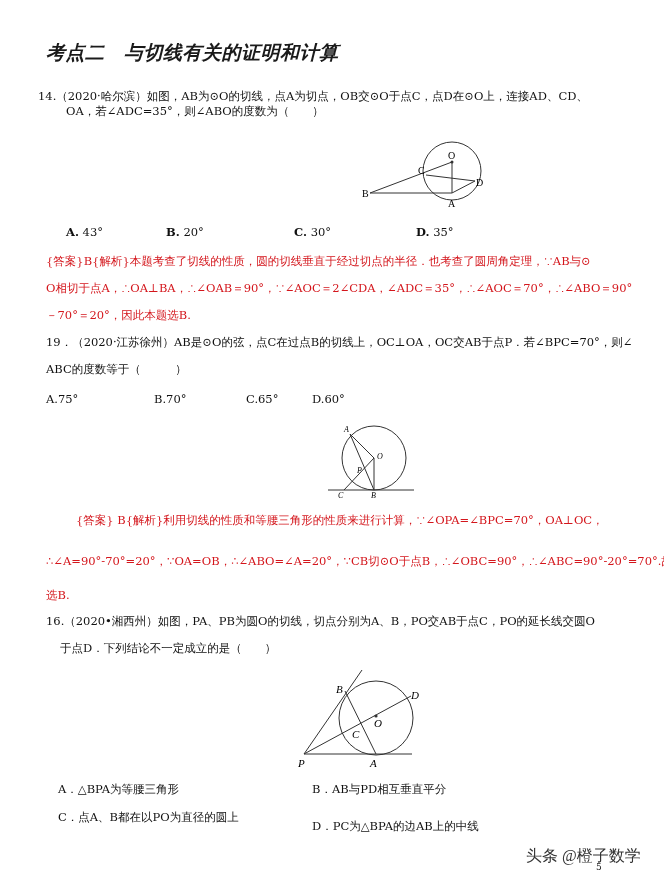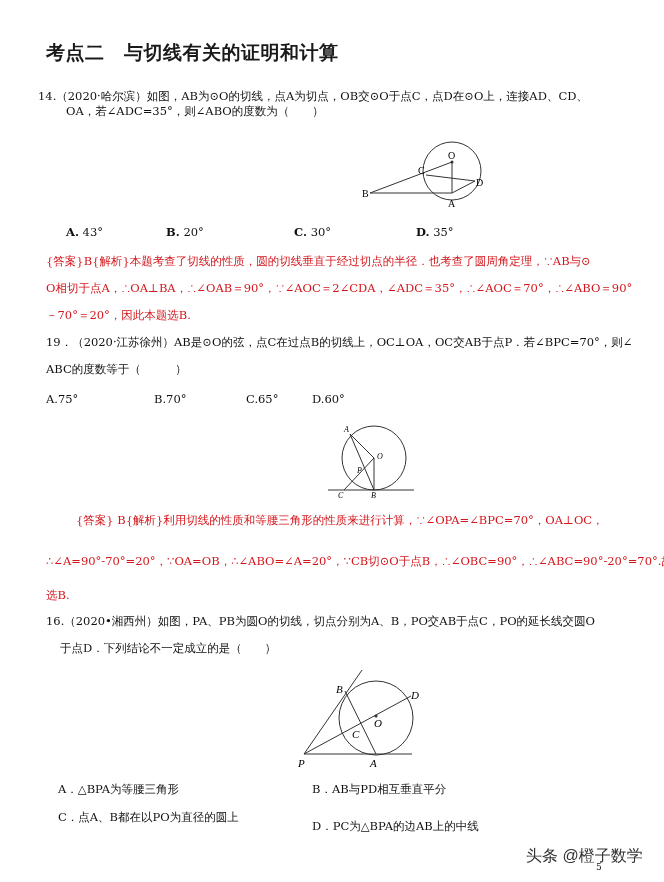--- a/index.html
+++ b/index.html
@@ -4,27 +4,27 @@
 <style>
   html, body { margin: 0; padding: 0; background: #ffffff; }
   body { width: 664px; height: 882px; position: relative; overflow: hidden;
          font-family: "DejaVu Serif", "Liberation Serif", serif; color: #111; }
   .abs { position: absolute; white-space: nowrap; }
   .title { font-size: 19px; font-weight: bold; letter-spacing: 0.5px; color: #1a1a1a; }
   .q { font-size: 11.5px; color: #111; }
   .red { font-size: 11.5px; color: #d4161c; text-align: right; }
   .opt { font-size: 11.5px; color: #111; }
   .opt b { font-weight: bold; }
-  .wm { font-size: 16px; color: #333; font-family: Liberation Sans, sans-serif; text-align: right; }
+  .wm { font-size: 16px; color: #333; font-family: Liberation Serif, serif; text-align: right; }
   svg text { font-family: "Liberation Serif", serif; }
 </style>
 </head>
 <body>
 
-<div class="abs title" style="left:46px; top:40px;">考点二　与切线有关的证明和计算</div>
+<div class="abs title" style="left:46px; top:40px;font-style:italic;">考点二　与切线有关的证明和计算</div>
 
 <div>
   <div class="abs q" style="left:38px; top:77px;margin-top:12px;">14.（2020·哈尔滨）如图，AB为⊙O的切线，点A为切点，OB交⊙O于点C，点D在⊙O上，连接AD、CD、</div>
   <div class="abs q" style="left:66px; top:104px;">OA，若∠ADC=35°，则∠ABO的度数为（　　）</div>
 
   <svg class="abs" style="left:360px; top:135px;" width="140" height="80">
     <circle cx="92" cy="36" r="29" fill="none" stroke="#333" stroke-width="1"></circle>
     <line x1="10" y1="58" x2="92" y2="58" stroke="#333" stroke-width="1"></line>
     <line x1="10" y1="58" x2="92" y2="27" stroke="#333" stroke-width="1"></line>
     <line x1="92" y1="27" x2="92" y2="58" stroke="#333" stroke-width="1"></line>

